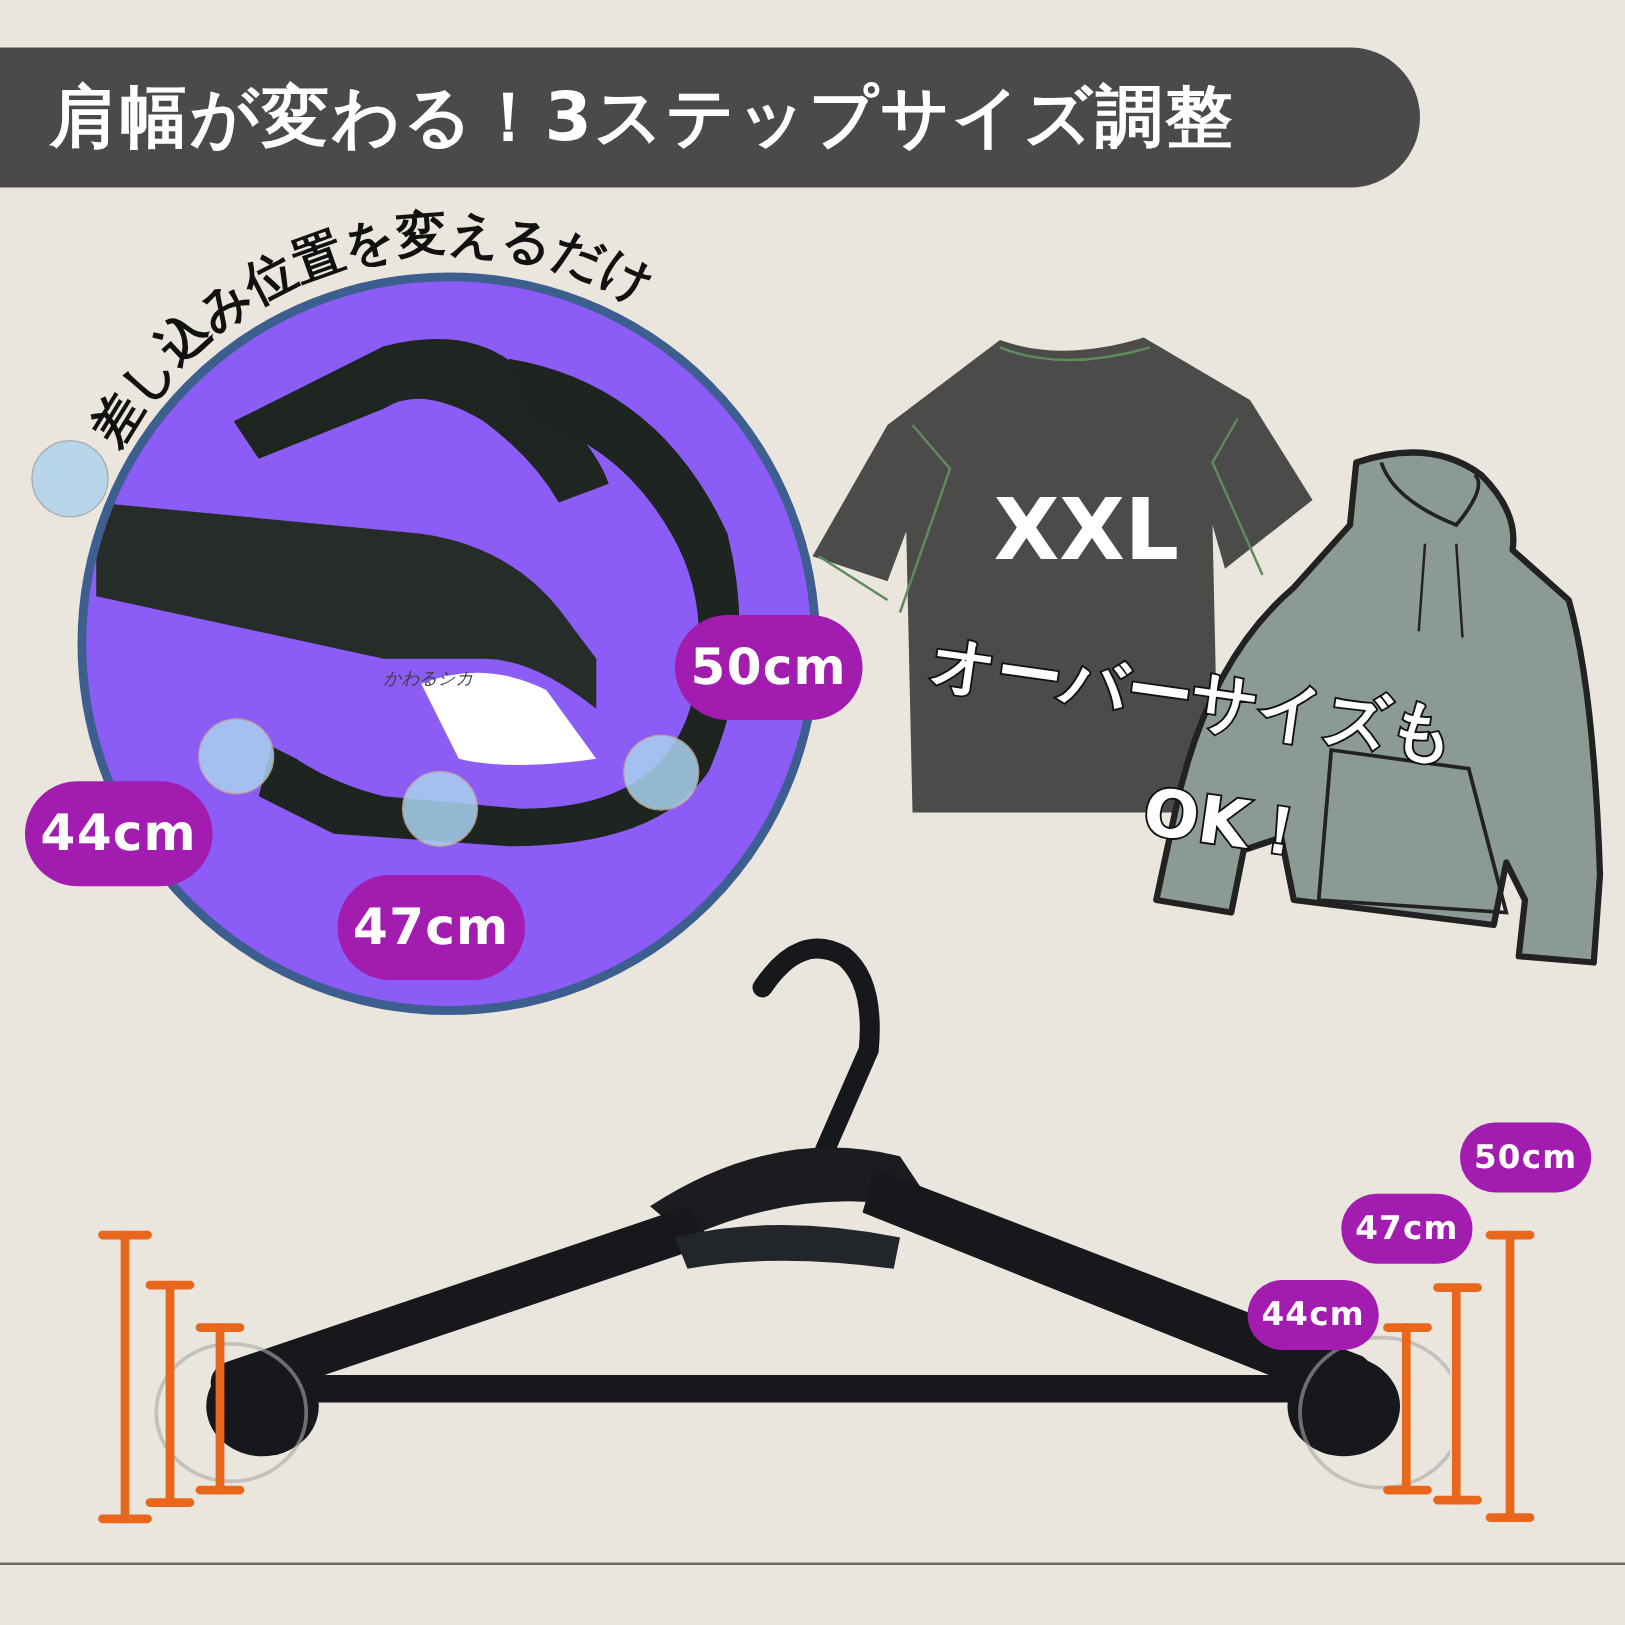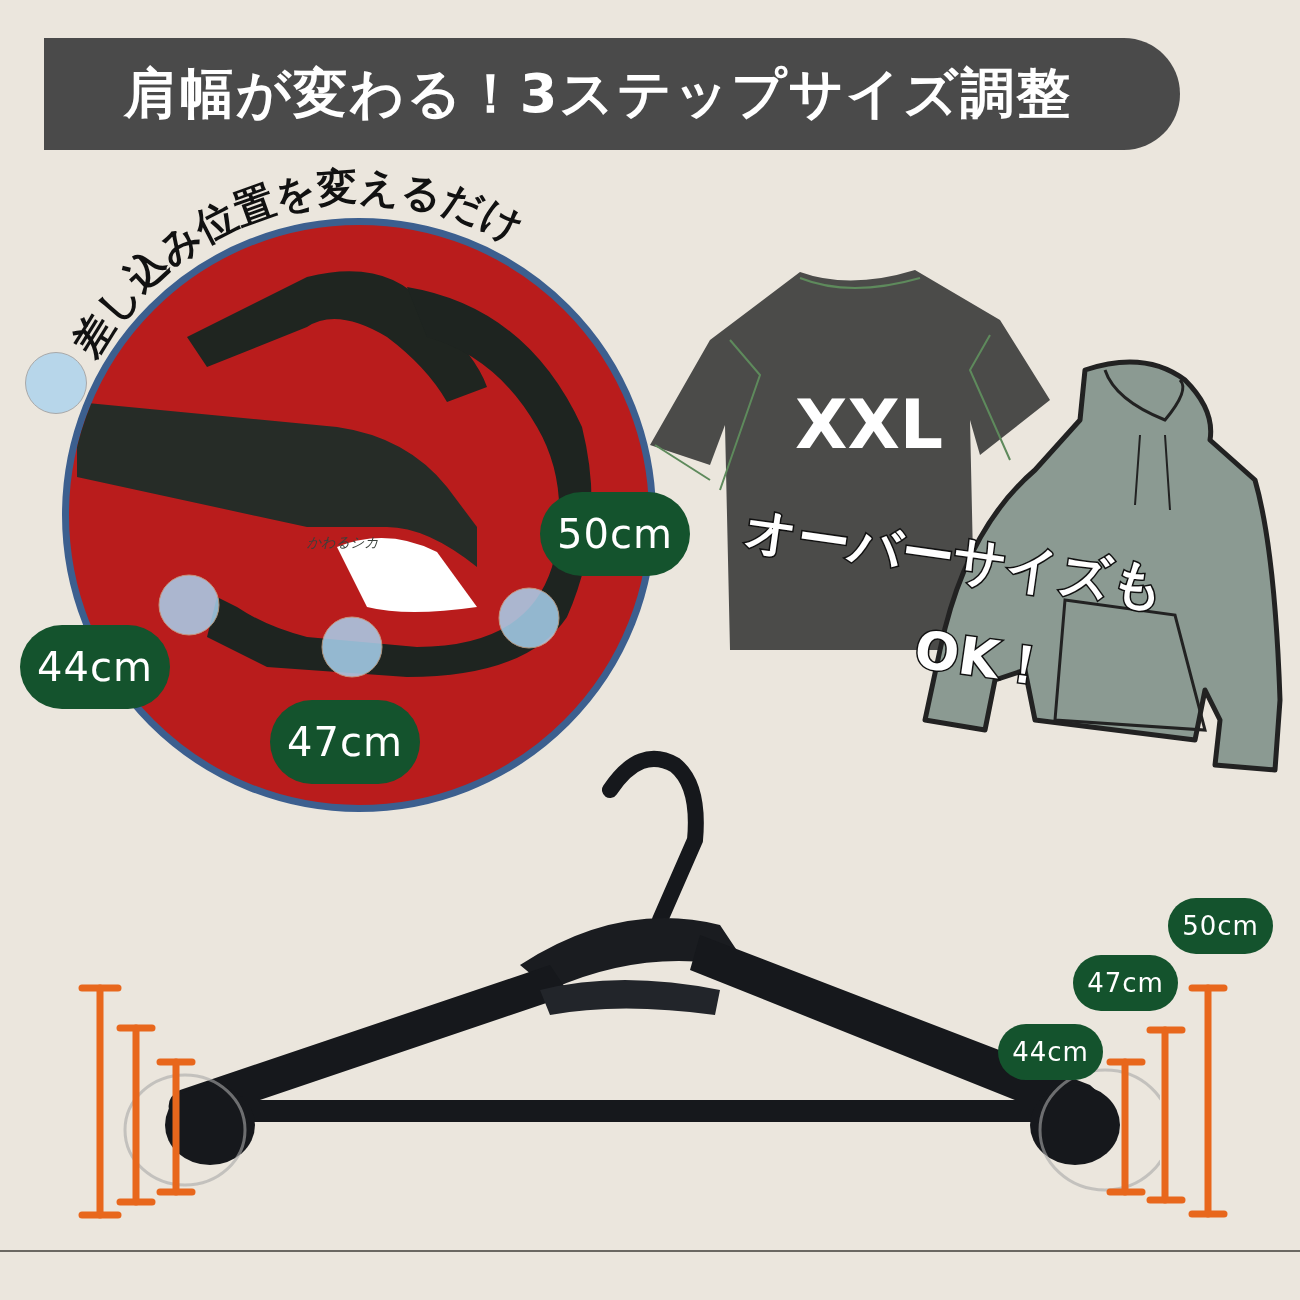--- a/index.html
+++ b/index.html
@@ -8,39 +8,38 @@
     background: #ebe6dd;
     position: relative;
     font-family: "DejaVu Sans", "Liberation Sans", sans-serif;
   }
   .title-bar {
     position: absolute; left: 0; top: 38px;
     width: 1136px; height: 112px;
     background: #4a4a4a;
     border-radius: 0 56px 56px 0;
     display: flex; align-items: center;
-    padding-left: 80px;
-    margin-left: 44px;
+    padding-left: 40px;
   }
   .title-bar span {
     color: #ffffff; font-size: 54px; font-weight: bold;
     letter-spacing: 2px;
   }
   .arc-caption {
     position: absolute; left: 0; top: 0; width: 1300px; height: 1300px;
     pointer-events: none;
   }
   .zoom-circle {
     position: absolute; left: 62px; top: 218px;
     width: 594px; height: 594px; border-radius: 50%;
-    background: #b91c1c; border: 7px solid #3c5f8f; overflow: hidden;
+    background: #8b5cf6; border: 7px solid #3c5f8f; overflow: hidden;
   }
   .badge {
-    position: absolute; background: #14532d; color: #ffffff;
-    font-weight: normal; display: flex; align-items: center; justify-content: center;
+    position: absolute; background: #a21caf; color: #ffffff;
+    font-weight: bold; display: flex; align-items: center; justify-content: center;
     border-radius: 999px; letter-spacing: 1px;
   }
   .badge.big { font-size: 40px; height: 84px; }
   .badge.small { font-size: 26px; height: 56px; }
   .blue-dot {
     position: absolute; left: 25px; top: 352px; width: 62px; height: 62px;
     border-radius: 50%; background: #b7d6ea; border: 1px solid #a9a9a9;
   }
   .apparel { position: absolute; }
   .overlay-text {

